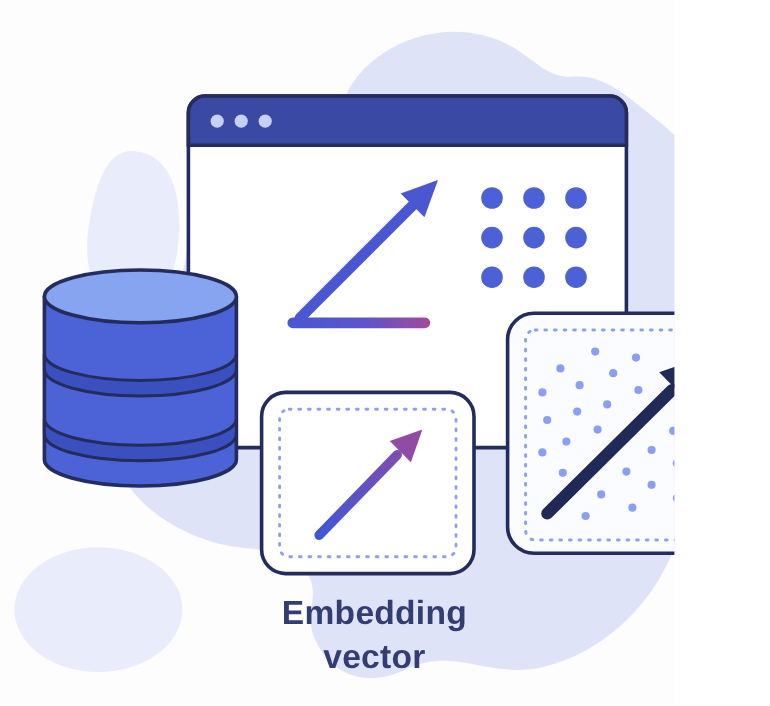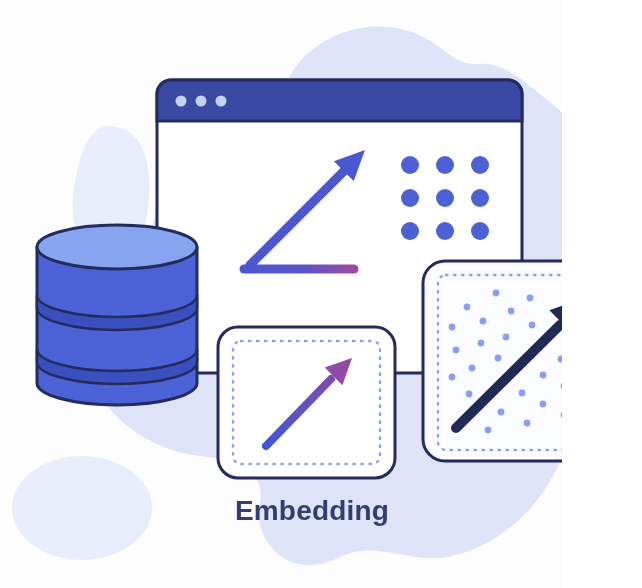--- a/index.html
+++ b/index.html
@@ -136,14 +136,15 @@
         </g>
       <g>
         <path d="M 456,428 L 560,325" stroke="#1f2a56" stroke-width="10" stroke-linecap="round" fill="none"></path>
         <polygon points="589,296 549.3,310.3 574.8,335.8" fill="#1f2a56"></polygon>
       </g>
     </g>
   </svg>
 
   <div class="caption">
     <div>Embedding</div>
+    <div>vector</div>
   </div>
 </div>
 
 </body></html>

